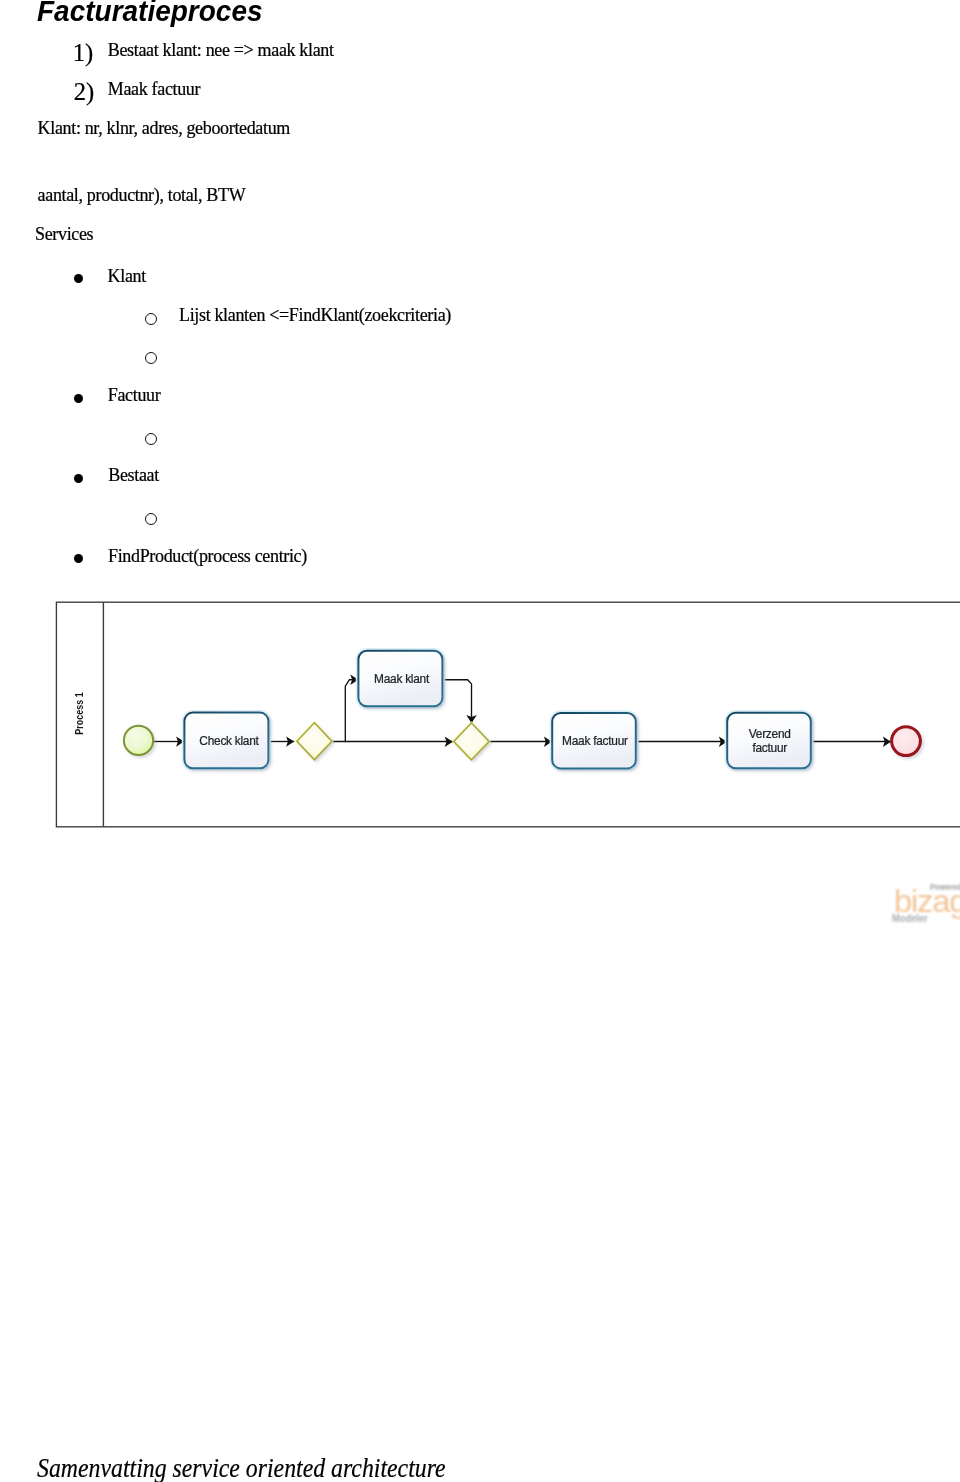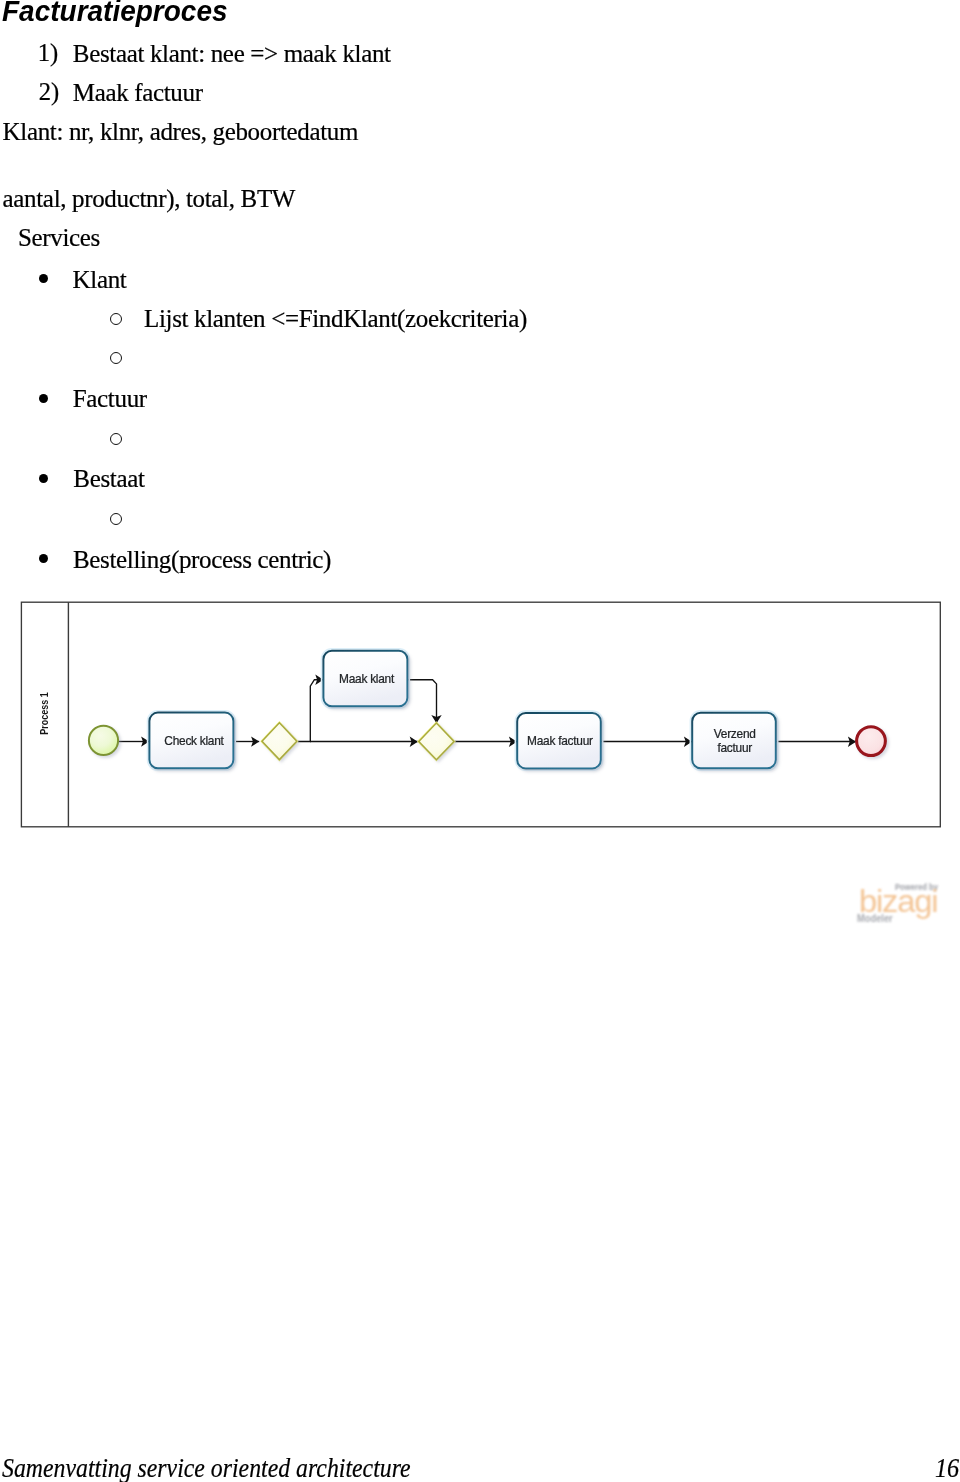--- a/index.html
+++ b/index.html
@@ -1,24 +1,24 @@
 <!DOCTYPE html>
 <html><head>
 <meta charset="utf-8">
 <title>Facturatieproces</title>
 <style>
   html,body{margin:0;padding:0;background:#fff;}
   body{width:960px;height:1482px;position:relative;overflow:hidden;
        font-family:"Liberation Serif",serif;color:#000;
        -webkit-font-smoothing:antialiased;}
-  .page{position:absolute;inset:0;}
+  .page{position:absolute;inset:0;margin-left:35px;}
   #title{position:absolute;left:2.1px;top:-3.9px;font-family:"Liberation Sans",sans-serif;
          font-weight:bold;font-style:italic;font-size:30px;line-height:1;
          white-space:nowrap;transform:scaleX(0.933);transform-origin:0 0;}
-  .ln{position:absolute;font-size:25px;line-height:1;white-space:nowrap;letter-spacing:-0.34px;
+  .ln{position:absolute;font-size:18px;line-height:1;white-space:nowrap;letter-spacing:-0.34px;
        -webkit-text-stroke:0.22px #000;}
   .mk{position:absolute;font-size:24.6px;line-height:1;-webkit-text-stroke:0.22px #000;}
   .mk.dot{width:9px;height:9px;border-radius:50%;background:#000;font-size:0;}
   .mk.circ{width:12px;height:12px;border-radius:50%;border:1.5px solid #121212;box-sizing:border-box;font-size:0;}
   
   
   #diagram{position:absolute;left:20px;top:601px;width:922px;height:228px;background:transparent;}
   #dsvg{position:absolute;left:0;top:0;display:block;}
   #dsvg text.tl{font-family:"Liberation Sans",sans-serif;font-size:11.9px;
         letter-spacing:-0.26px;fill:#1e2124;text-anchor:middle;
@@ -46,35 +46,35 @@
 <div class="page">
   <div id="title">Facturatieproces</div>
 
   <div class="mk" style="left:37.7px;top:40.7px">1)</div>
   <div class="ln" style="left:72.8px;top:40.7px">Bestaat klant: nee =&gt; maak klant</div>
   <div class="mk" style="left:38.8px;top:80px">2)</div>
   <div class="ln" style="left:72.8px;top:80px">Maak factuur</div>
 
   <div class="ln" style="left:2.6px;top:119px">Klant: nr, klnr, adres, geboortedatum</div>
   <div class="ln" style="left:2.6px;top:186px">aantal, productnr), total, BTW</div>
-  <div class="ln" style="left:18px;top:224.5px">Services</div>
+  <div class="ln" style="left:0;top:224.5px">Services</div>
 
   <div class="mk dot" style="left:38.6px;top:274.4px">•</div>
   <div class="ln" style="left:72.6px;top:266.5px">Klant</div>
   <div class="mk circ" style="left:110px;top:313.4px">o</div>
   <div class="ln" style="left:144px;top:305.75px">Lijst klanten &lt;=FindKlant(zoekcriteria)</div>
   <div class="mk circ" style="left:110px;top:352.3px">o</div>
   <div class="mk dot" style="left:38.6px;top:393.9px">•</div>
   <div class="ln" style="left:72.8px;top:386px">Factuur</div>
   <div class="mk circ" style="left:110px;top:432.7px">o</div>
   <div class="mk dot" style="left:38.6px;top:473.9px">•</div>
   <div class="ln" style="left:73.3px;top:466px">Bestaat</div>
   <div class="mk circ" style="left:110px;top:512.7px">o</div>
   <div class="mk dot" style="left:38.6px;top:554.4px">•</div>
-  <div class="ln" style="left:73px;top:546.5px">Bestelling(process centric)</div>
+  <div class="ln" style="left:73px;top:546.5px">FindProduct(process centric)</div>
 
   <div id="diagram">
     <svg id="dsvg" width="922" height="228" viewBox="0 0 922 228">
       <defs>
         <linearGradient id="gTask" x1="0" y1="0" x2="0.35" y2="1">
           <stop offset="0" stop-color="#ffffff"></stop>
           <stop offset="0.45" stop-color="#fbfcfe"></stop>
           <stop offset="1" stop-color="#eceef6"></stop>
         </linearGradient>
         <linearGradient id="gStroke" x1="0" y1="0" x2="0.6" y2="1">

